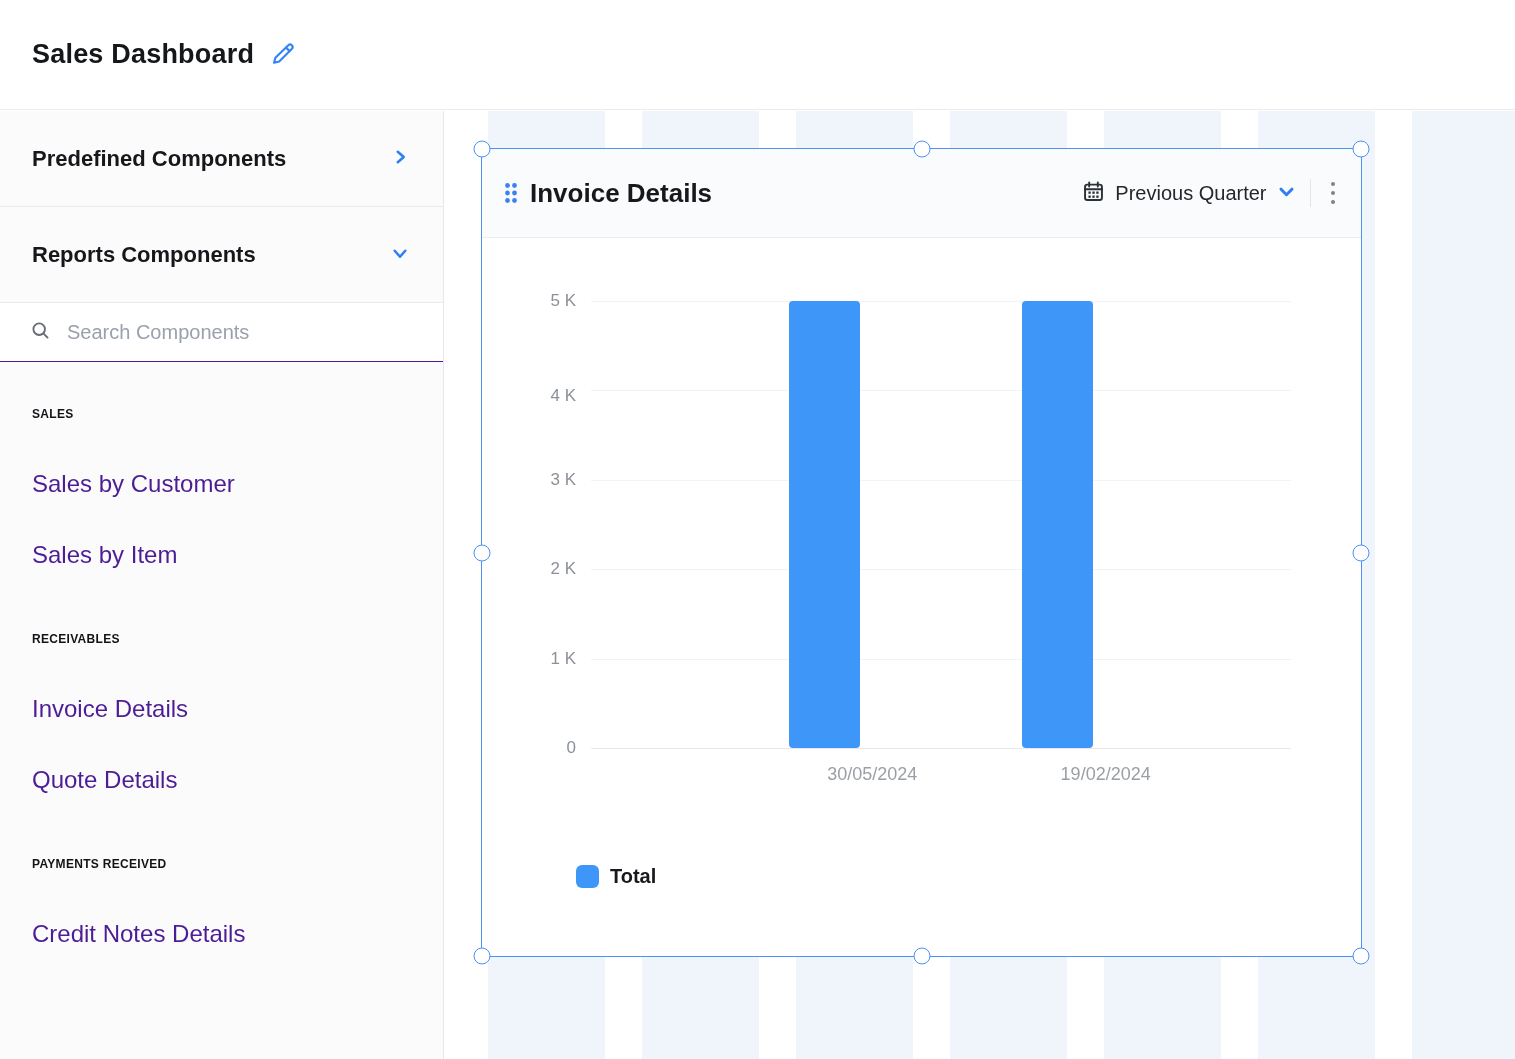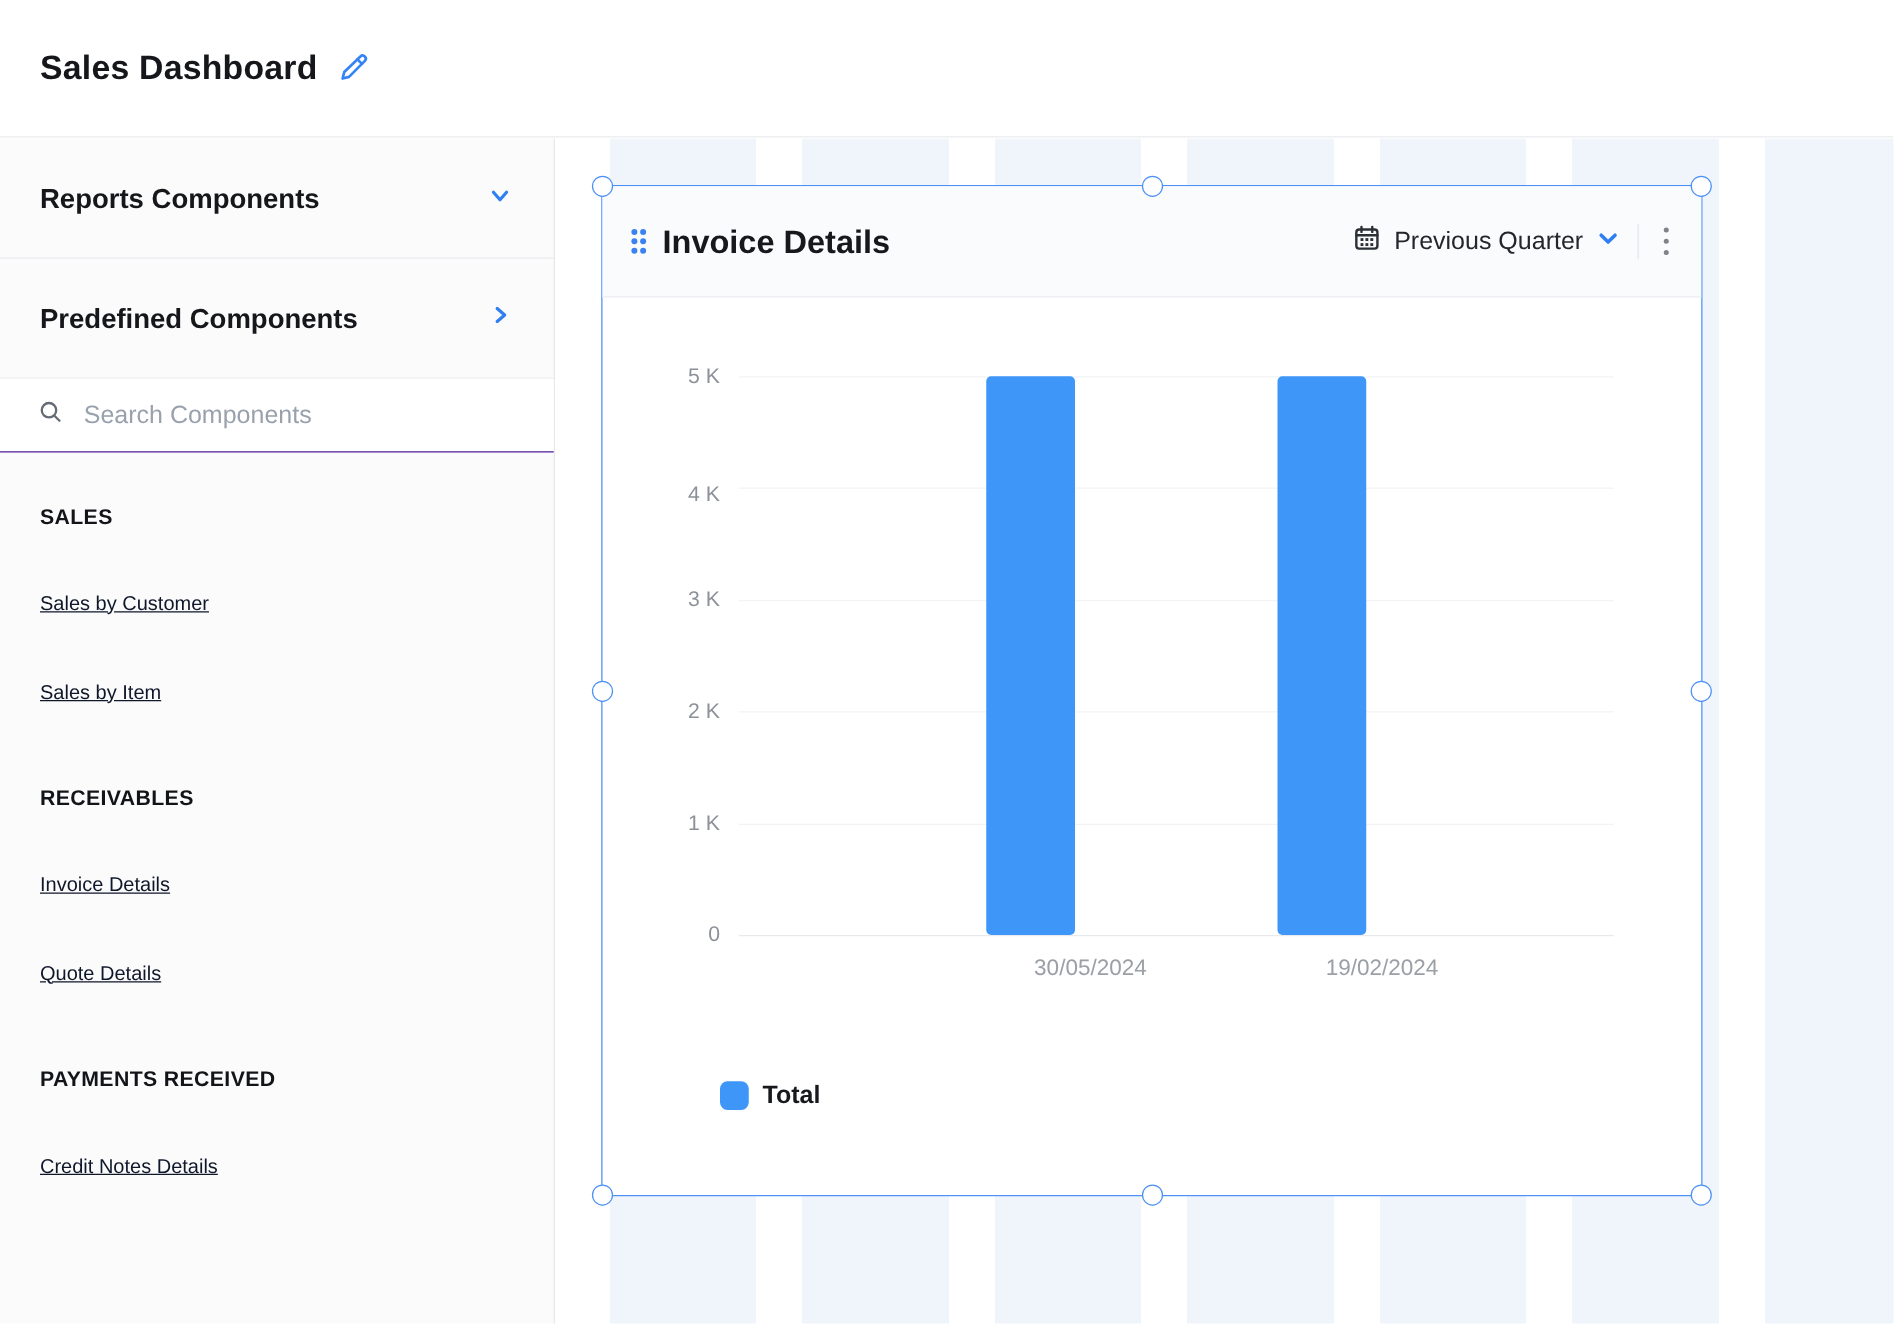--- a/index.html
+++ b/index.html
@@ -18,24 +18,24 @@
     background:#fbfbfc; border-right:1px solid #e6e8eb; }
   .group-row { height:96px; display:flex; align-items:center; justify-content:space-between;
     padding:0 34px 0 32px; border-bottom:1px solid #e9ebee; cursor:pointer; }
   .group-label { font-size:22px; font-weight:700; color:#15171a; }
   #search-row { height:59px; background:#fff; border-bottom:1px solid #4c1d95;
     display:flex; align-items:center; padding-left:30px; }
   #search-input { border:none; outline:none; background:transparent; margin-left:16px;
     font-size:20px; color:#3c4149; width:330px; font-family:"Liberation Sans",sans-serif; }
   #search-input::placeholder { color:#99a1ac; }
   #sidebar-list { padding:28px 0 0 32px; }
-  .s-header { height:48px; display:flex; align-items:center; font-size:17px; font-weight:700;
+  .s-header { height:48px; display:flex; align-items:center; font-size:12px; font-weight:700;
     color:#121418; letter-spacing:.3px; margin-bottom:10px; }
   .s-header.following { margin-top:25px; }
-  .s-item { height:71px; display:flex; align-items:center; font-size:16px; color:#0f172a; cursor:pointer;text-decoration:underline; }
+  .s-item { height:71px; display:flex; align-items:center; font-size:24px; color:#4c1d95; cursor:pointer; }
 
   
   #main-bg { position:absolute; left:444px; top:111px; width:1071px; height:948px; background:#fff; }
   #stripes { position:absolute; left:44px; top:0; right:0; bottom:0;
     background:repeating-linear-gradient(90deg, #F0F5FB 0 117px, rgba(0,0,0,0) 117px 154px); }
 
   
   #card { position:absolute; left:481px; top:148px; width:881px; height:809px;
     background:#fff; border:1.5px solid #4D90F6; }
   .handle { position:absolute; width:17px; height:17px; border-radius:50%;
@@ -74,32 +74,32 @@
     <div id="edit-icon">
       <svg width="27" height="27" viewBox="0 0 24 24" fill="none" stroke="#3584F7" stroke-width="1.9" stroke-linecap="round" stroke-linejoin="round">
         <path d="M16.3 3.7a2.25 2.25 0 0 1 3.18 3.18L8.2 18.2 3.6 19.4l1.2-4.6L16.3 3.7z"></path>
         <path d="M14.2 5.8l3.2 3.2"></path>
       </svg>
     </div>
   </div>
 
   <div id="sidebar">
     <div class="group-row">
+      <span class="group-label">Predefined Components</span>
+      <span>
+        <svg width="18" height="18" viewBox="0 0 24 24" fill="none" stroke="#2F7FF2" stroke-width="3.4" stroke-linecap="round" stroke-linejoin="round">
+            <path d="M9 5l8 7-8 7"></path>
+          </svg>
+      </span>
+    </div>
+    <div class="group-row">
       <span class="group-label">Reports Components</span>
       <span>
         <svg width="18" height="18" viewBox="0 0 24 24" fill="none" stroke="#2F7FF2" stroke-width="3.4" stroke-linecap="round" stroke-linejoin="round">
             <path d="M5 9l7 8 7-8"></path>
-          </svg>
-      </span>
-    </div>
-    <div class="group-row">
-      <span class="group-label">Predefined Components</span>
-      <span>
-        <svg width="18" height="18" viewBox="0 0 24 24" fill="none" stroke="#2F7FF2" stroke-width="3.4" stroke-linecap="round" stroke-linejoin="round">
-            <path d="M9 5l8 7-8 7"></path>
           </svg>
       </span>
     </div>
     <div id="search-row">
       <span>
         <svg width="21" height="21" viewBox="0 0 24 24" fill="none" stroke="#646b75" stroke-width="2.1" stroke-linecap="round">
             <circle cx="10.5" cy="10.5" r="6.6"></circle>
             <path d="M15.5 15.5l4.6 4.6"></path>
           </svg>
       </span>

